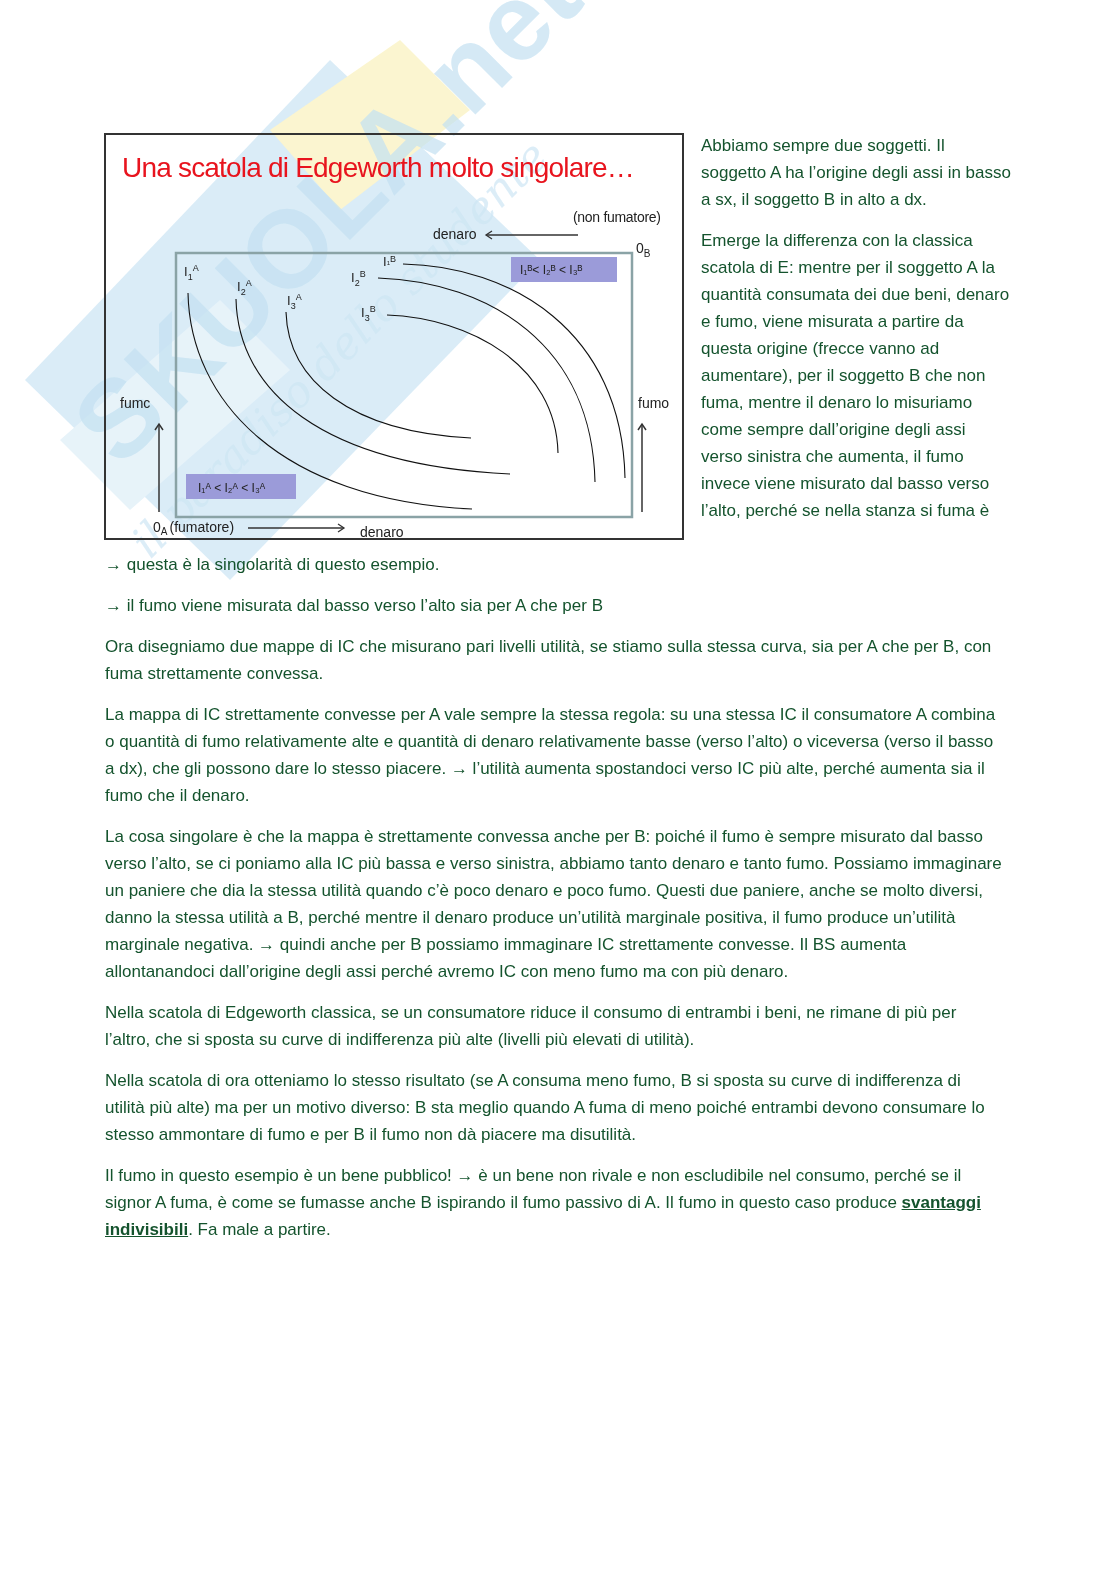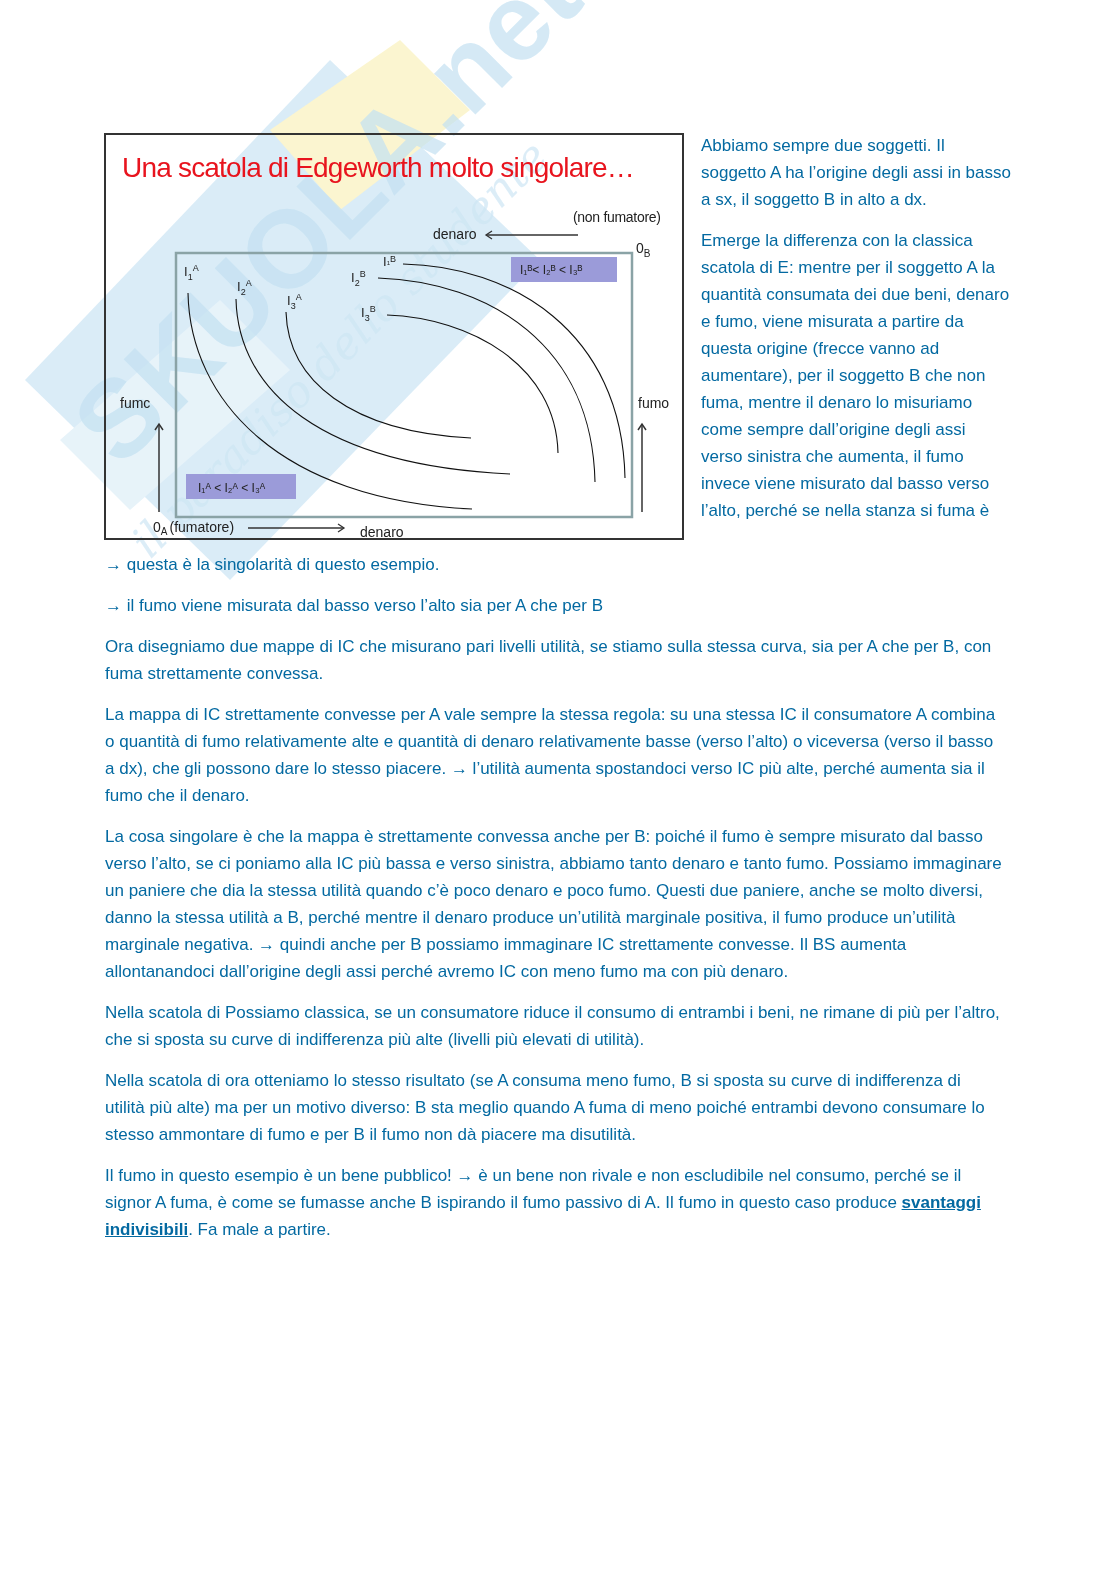--- a/index.html
+++ b/index.html
@@ -3,21 +3,21 @@
 <meta charset="utf-8">
 <style>
   html, body { margin: 0; padding: 0; }
   body {
     width: 1116px; height: 1579px; background: #ffffff; position: relative; overflow: hidden;
     font-family: "Liberation Sans", sans-serif; color: #1a1a1a;
   }
   .watermark { position: absolute; left: 0; top: 0; width: 1116px; height: 1579px; pointer-events: none; z-index: 0; }
   .page-text {
     position: absolute; font-family: "Liberation Sans Narrow", "Liberation Sans", sans-serif;
-    font-size: 17px; line-height: 27px; color: #0369a1; z-index: 2;
+    font-size: 17px; line-height: 27px; color: #14532d; z-index: 2;
   }
   .figure-frame {
     position: absolute; left: 104px; top: 133px; width: 580px; height: 407px;
     border: 2px solid #333; box-sizing: border-box; z-index: 1;
   }
   .fig-svg { position: absolute; left: 0; top: 0; z-index: 1; }
   .right-col { left: 701px; top: 132px; width: 310px; }
   .right-col p { margin: 0 0 14px 0; }
   .full-col { left: 105px; width: 900px; }
   .full-col p { margin: 0 0 14px 0; }
@@ -98,16 +98,16 @@
   <p>Abbiamo sempre due soggetti. Il soggetto A ha l’origine degli assi in basso a sx, il soggetto B in alto a dx.</p>
   <p>Emerge la differenza con la classica scatola di E: mentre per il soggetto A la quantità consumata dei due beni, denaro e fumo, viene misurata a partire da questa origine (frecce vanno ad aumentare), per il soggetto B che non fuma, mentre il denaro lo misuriamo come sempre dall’origine degli assi verso sinistra che aumenta, il fumo invece viene misurato dal basso verso l’alto, perché se nella stanza si fuma è</p>
 </div>
 
 <div class="page-text full-col" style="top:551px;">
   <p><span class="arrow-glyph">→</span><span> questa è la singolarità di questo esempio.</span></p>
   <p><span class="arrow-glyph">→</span><span> il fumo viene misurata dal basso verso l’alto sia per A che per B</span></p>
   <p>Ora disegniamo due mappe di IC che misurano pari livelli utilità, se stiamo sulla stessa curva, sia per A che per B, con fuma strettamente convessa.</p>
   <p><span>La mappa di IC strettamente convesse per A vale sempre la stessa regola: su una stessa IC il consumatore A combina o quantità di fumo relativamente alte e quantità di denaro relativamente basse (verso l’alto) o viceversa (verso il basso a dx), che gli possono dare lo stesso piacere. </span><span class="arrow-glyph">→</span><span> l’utilità aumenta spostandoci verso IC più alte, perché aumenta sia il fumo che il denaro.</span></p>
   <p><span>La cosa singolare è che la mappa è strettamente convessa anche per B: poiché il fumo è sempre misurato dal basso verso l’alto, se ci poniamo alla IC più bassa e verso sinistra, abbiamo tanto denaro e tanto fumo. Possiamo immaginare un paniere che dia la stessa utilità quando c’è poco denaro e poco fumo. Questi due paniere, anche se molto diversi, danno la stessa utilità a B, perché mentre il denaro produce un’utilità marginale positiva, il fumo produce un’utilità marginale negativa. </span><span class="arrow-glyph">→</span><span> quindi anche per B possiamo immaginare IC strettamente convesse. Il BS aumenta allontanandoci dall’origine degli assi perché avremo IC con meno fumo ma con più denaro.</span></p>
-  <p>Nella scatola di Possiamo classica, se un consumatore riduce il consumo di entrambi i beni, ne rimane di più per l’altro, che si sposta su curve di indifferenza più alte (livelli più elevati di utilità).</p>
+  <p>Nella scatola di Edgeworth classica, se un consumatore riduce il consumo di entrambi i beni, ne rimane di più per l’altro, che si sposta su curve di indifferenza più alte (livelli più elevati di utilità).</p>
   <p>Nella scatola di ora otteniamo lo stesso risultato (se A consuma meno fumo, B si sposta su curve di indifferenza di utilità più alte) ma per un motivo diverso: B sta meglio quando A fuma di meno poiché entrambi devono consumare lo stesso ammontare di fumo e per B il fumo non dà piacere ma disutilità.</p>
   <p><span class="ul">Il fumo in questo esempio è un bene pubblico!</span> <span class="arrow-glyph">→</span><span> è un bene non rivale e non escludibile nel consumo, perché se il signor A fuma, è come se fumasse anche B ispirando il fumo passivo di A. Il fumo in questo caso produce </span><span class="bold-ul">svantaggi indivisibili</span><span>. Fa male a partire.</span></p>
 </div>
 
 </body></html>

